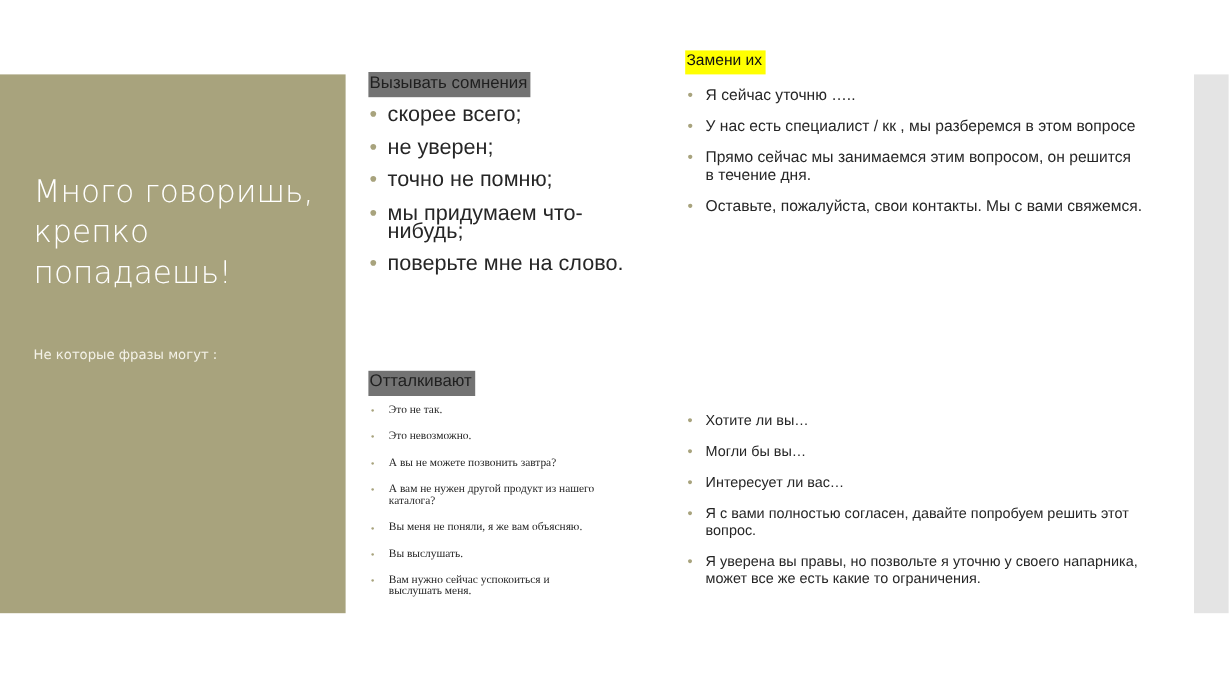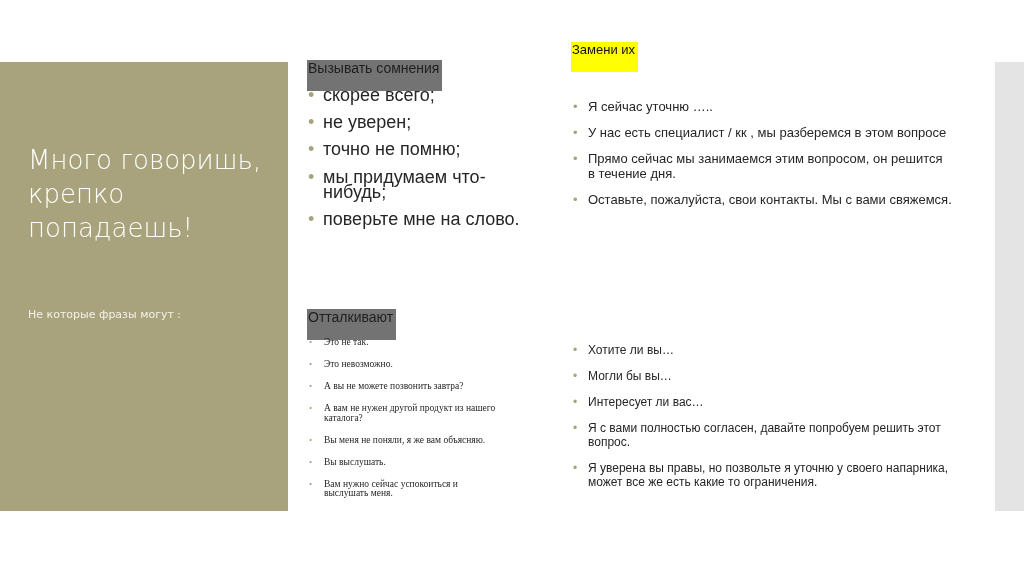--- a/index.html
+++ b/index.html
@@ -12,31 +12,31 @@
   .olive-panel {
     position: absolute; left: 0; top: 62px; width: 288px; height: 449px;
     background: #a8a37d;
   }
   .title {
     position: absolute; left: 28px; top: 143px; width: 250px;
     color: #ffffff; font-family: "DejaVu Sans", sans-serif;
     font-size: 26px; line-height: 34px; font-weight: 300; margin: 0;
   }
   .subtitle {
-    position: absolute; left: 28px; top: 308px;
+    position: absolute; left: 28px; top: 289px;
     color: #f4f2e8; font-family: "DejaVu Sans", sans-serif;
     font-size: 11px; line-height: 14px;
   }
   .gray-strip {
     position: absolute; left: 995px; top: 62px; width: 29px; height: 449px;
     background: #e4e4e4;
   }
   .heading {
     position: absolute; display: inline-block;
-    font-size: 14px; line-height: 16px; padding: 0 3px 15px 1px;
+    font-size: 14px; line-height: 16px; padding: 0 3px 5px 1px;
     color: #1f1f1f;
   }
   .heading.gray { background: #737373; }
   .heading.yellow { background: #ffff00; font-size: 13px; line-height: 15px; color: #111; }
   ul.blist { position: absolute; list-style: none; margin: 0; padding: 0; }
   ul.blist li { position: relative; padding-left: 15px; color: #262626; }
   ul.blist li::before {
     content: "•"; position: absolute; left: 0; top: 0; color: #a8a37d;
   }
   .doubt li { font-size: 18px; line-height: 15px; margin-bottom: 12.2px; }
@@ -68,21 +68,21 @@
   <li>Это не так.</li>
   <li>Это невозможно.</li>
   <li>А вы не можете позвонить завтра?</li>
   <li>А вам не нужен другой продукт из нашего каталога?</li>
   <li>Вы меня не поняли, я же вам объясняю.</li>
   <li>Вы выслушать.</li>
   <li>Вам нужно сейчас успокоиться и выслушать меня.</li>
 </ul>
 
 <div class="heading yellow" style="left:571px; top:42px;">Замени их</div>
-<ul class="blist replace" style="left:573px; top:71px; width:380px;margin-top:28px;">
+<ul class="blist replace" style="left:573px; top:71px; width:380px;">
   <li>Я сейчас уточню …..</li>
   <li>У нас есть специалист / кк , мы разберемся в этом вопросе</li>
   <li>Прямо сейчас мы занимаемся этим вопросом, он решится в течение дня.</li>
   <li>Оставьте, пожалуйста, свои контакты. Мы с вами свяжемся.</li>
 </ul>
 <ul class="blist replace2" style="left:573px; top:343px; width:410px;">
   <li>Хотите ли вы…</li>
   <li>Могли бы вы…</li>
   <li>Интересует ли вас…</li>
   <li>Я с вами полностью согласен, давайте попробуем решить этот вопрос.</li>

